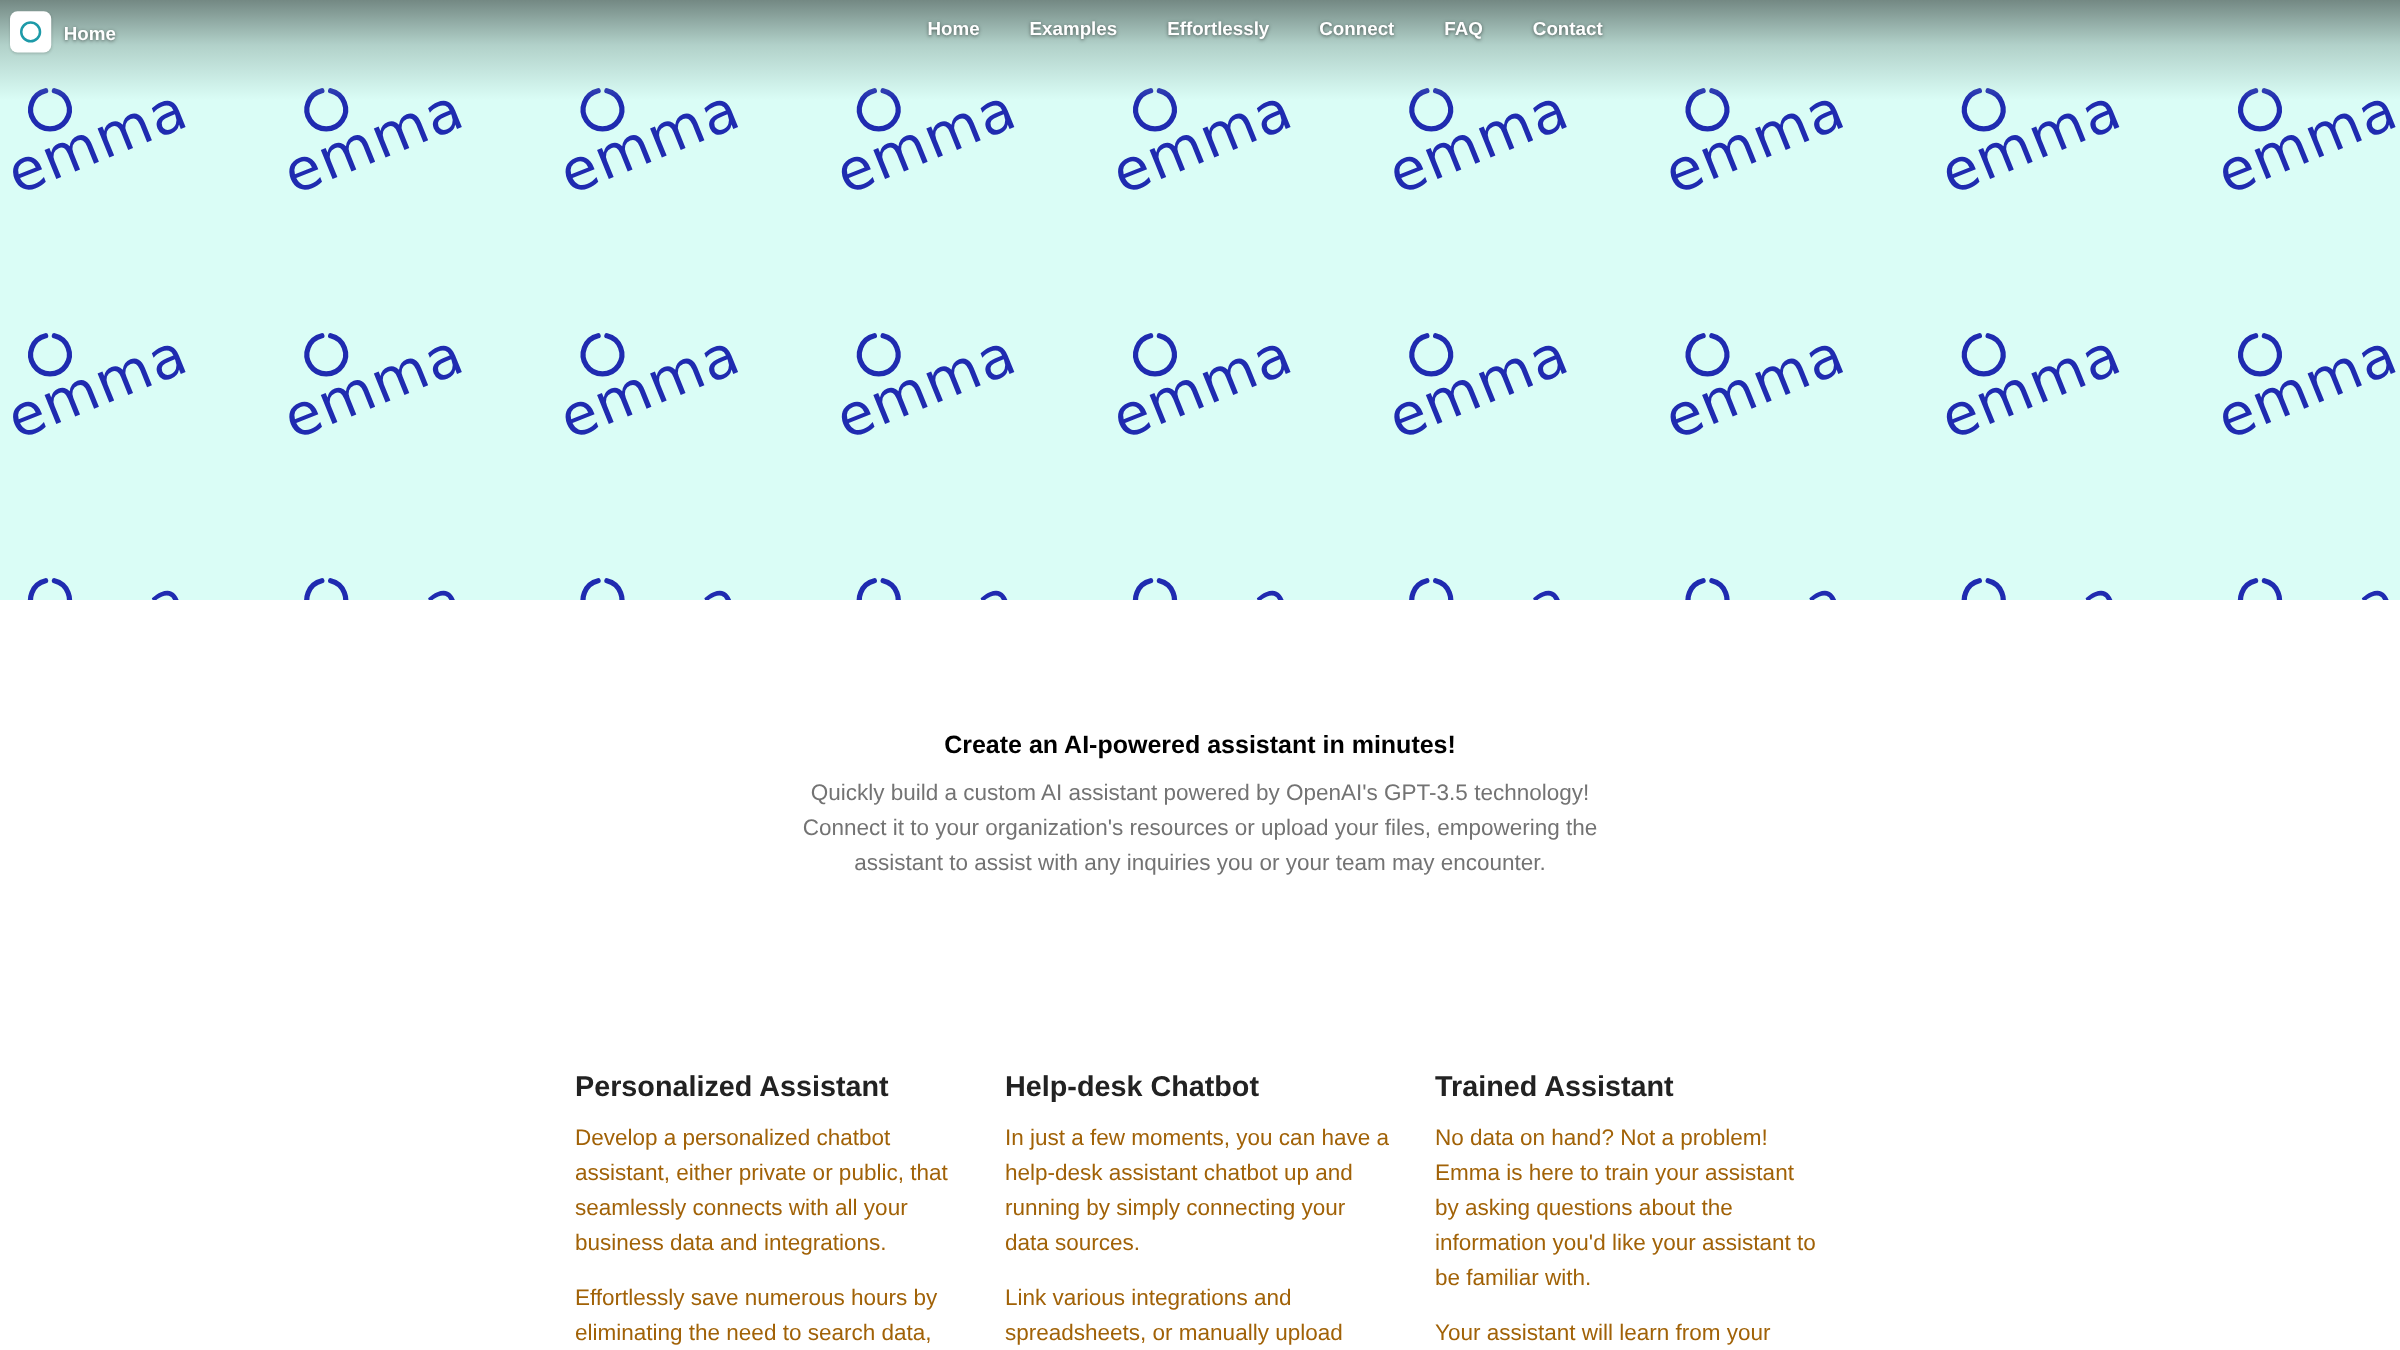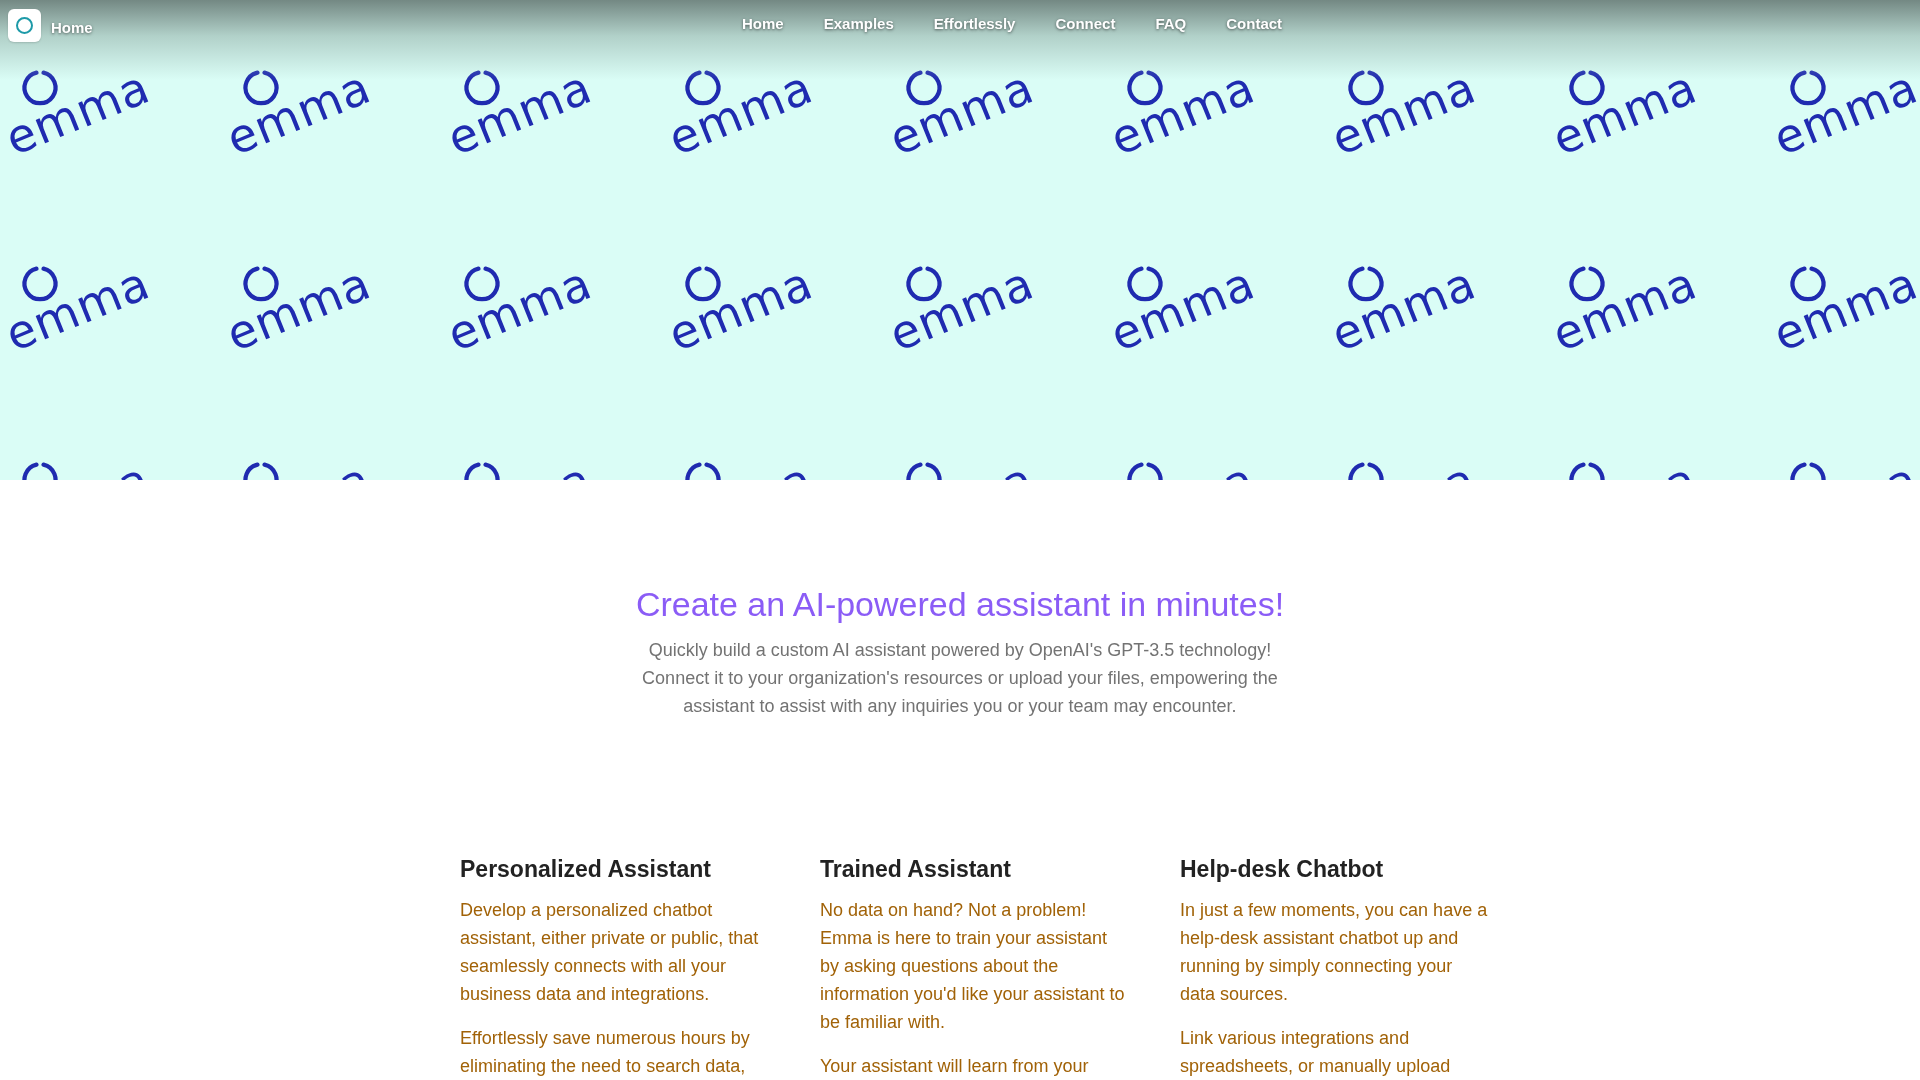--- a/index.html
+++ b/index.html
@@ -59,27 +59,27 @@
   }
   .nav-links a {
     color: #ffffff; font-size: 15px; font-weight: 700; text-decoration: none;
     text-shadow: 0 1px 3px rgba(0,0,0,0.55);
     margin-right: 40px;
   }
   .intro {
     position: absolute; left: 0; top: 585px; width: 1920px; text-align: center;
   }
   .intro h1 {
-    margin: 0; font-size: 34px; font-weight: 400; color: #8b5cf6;
+    margin: 0; font-size: 20px; font-weight: 700; color: #000000;
   }
   .intro p {
     margin: 12px auto 0; width: 680px; font-size: 18px; line-height: 28px; color: #737373;
   }
   .features {
-    position: absolute; left: 460px; top: 852px; display: flex; gap: 16px;
+    position: absolute; left: 460px; top: 852px; display: flex; gap: 0;
   }
   .feature {
     width: 344px;
   }
   .feature h2 {
     margin: 0; font-size: 23px; font-weight: 700; color: #222; line-height: 34px;
   }
   .feature p {
     margin: 10px 0 0; width: 310px; font-size: 18px; line-height: 28px; color: #a16207;
   }
@@ -276,22 +276,22 @@
   <p>Quickly build a custom AI assistant powered by OpenAI's GPT-3.5 technology! Connect it to your organization's resources or upload your files, empowering the assistant to assist with any inquiries you or your team may encounter.</p>
 </section>
 
 <section class="features">
   <div class="feature">
     <h2>Personalized Assistant</h2>
     <p>Develop a personalized chatbot assistant, either private or public, that seamlessly connects with all your business data and integrations.</p>
     <p>Effortlessly save numerous hours by eliminating the need to search data,</p>
   </div>
   <div class="feature">
+    <h2>Help-desk Chatbot</h2>
+    <p>In just a few moments, you can have a help-desk assistant chatbot up and running by simply connecting your data sources.</p>
+    <p>Link various integrations and spreadsheets, or manually upload</p>
+  </div>
+  <div class="feature">
     <h2>Trained Assistant</h2>
     <p>No data on hand? Not a problem! Emma is here to train your assistant by asking questions about the information you'd like your assistant to be familiar with.</p>
     <p>Your assistant will learn from your</p>
   </div>
-  <div class="feature">
-    <h2>Help-desk Chatbot</h2>
-    <p>In just a few moments, you can have a help-desk assistant chatbot up and running by simply connecting your data sources.</p>
-    <p>Link various integrations and spreadsheets, or manually upload</p>
-  </div>
 </section>
 
 </body></html>

